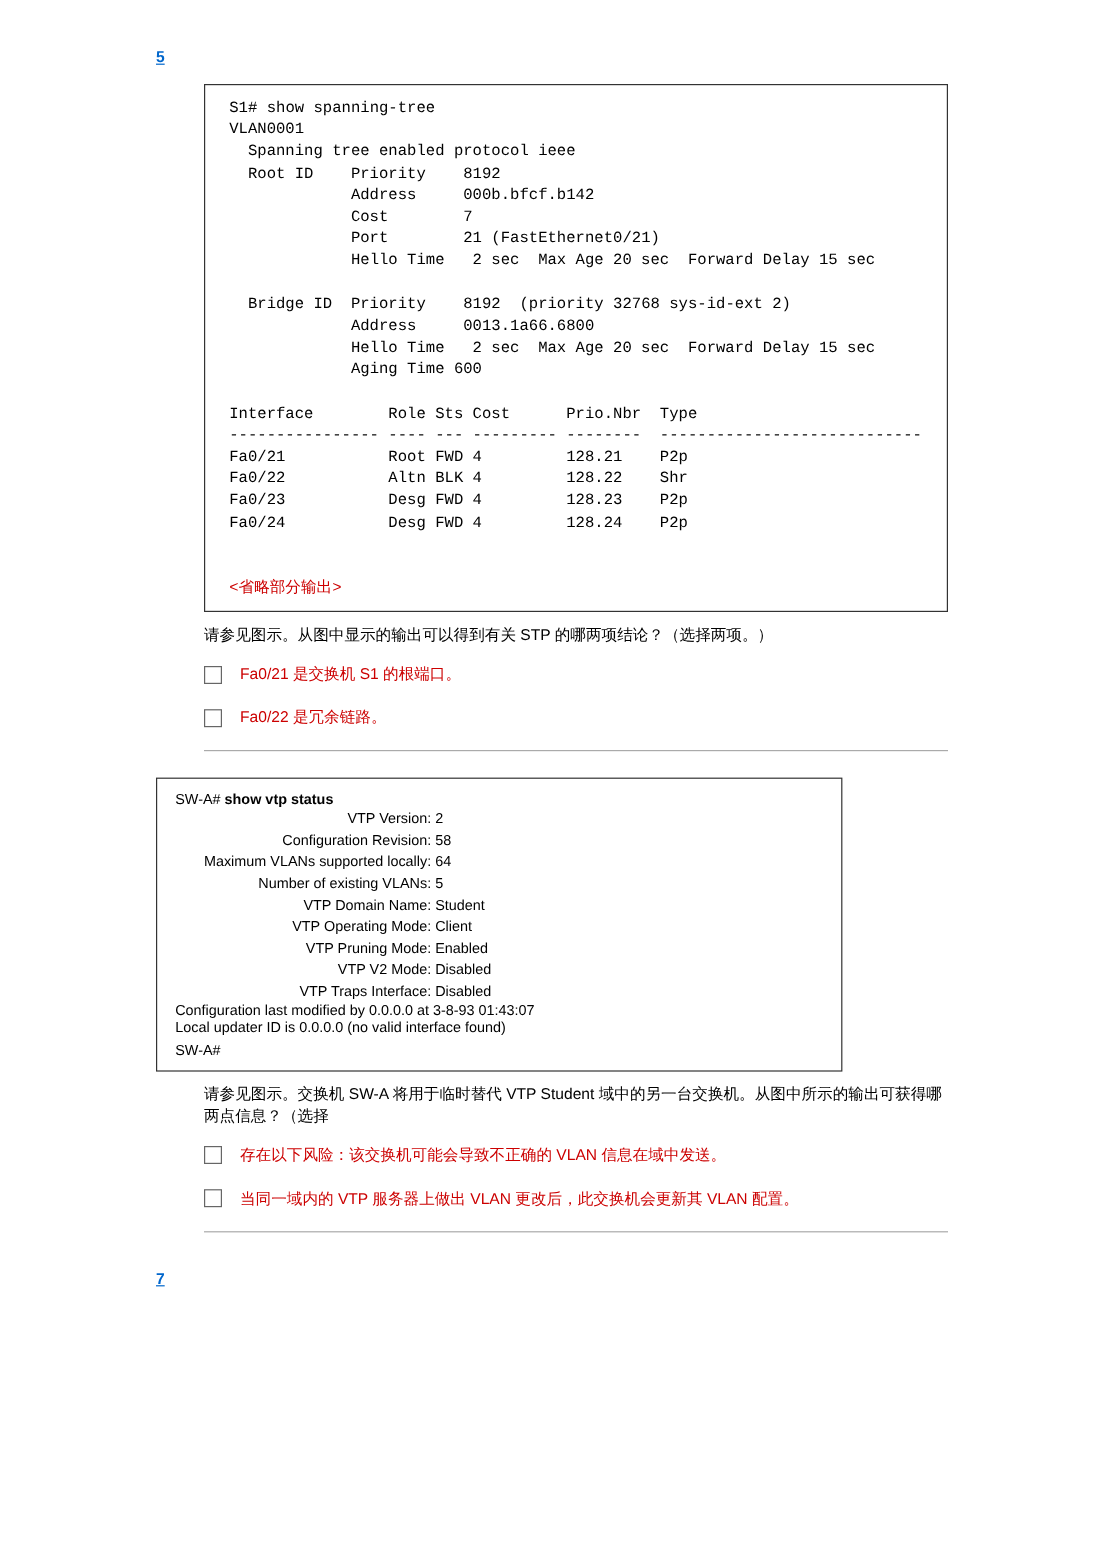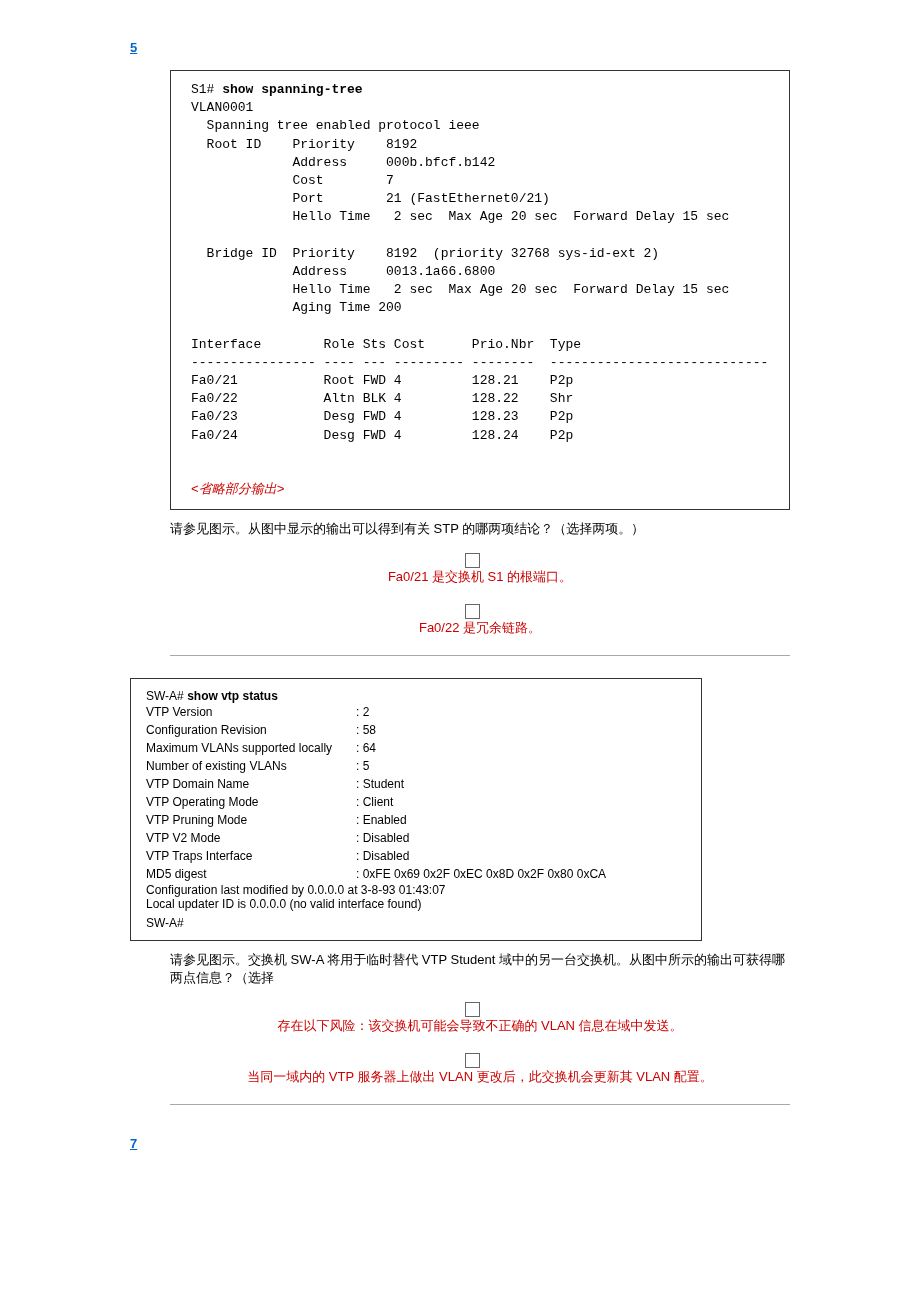--- a/index.html
+++ b/index.html
@@ -20,37 +20,35 @@
       border: 1px solid #333;
       padding: 10px 20px;
       white-space: pre;
       font-family: 'Courier New', monospace;
       font-size: 13px;
       margin-left: 40px;
       margin-bottom: 10px;
       line-height: 1.4;
     }
     .code-box .cmd {
-      font-weight: bold;
+      font-weight: normal;
     }
     .code-box .omit {
       color: #cc0000;
-      font-style: italic;
     }
     .question {
       margin-left: 40px;
       margin-top: 10px;
       margin-bottom: 15px;
     }
     .option {
       margin-left: 40px;
       margin-bottom: 18px;
       display: flex;
       align-items: center;
-      flex-direction: column;
     }
     .checkbox {
       width: 13px;
       height: 13px;
       border: 1px solid #666;
       display: inline-block;
       margin-right: 15px;
       flex-shrink: 0;
     }
     .option-text {
@@ -66,20 +64,21 @@
       padding: 10px 15px;
       margin-left: 0;
       margin-bottom: 10px;
       font-family: Arial, sans-serif;
       font-size: 12px;
       width: 540px;
     }
     .vtp-row {
       display: flex;
       line-height: 1.5;
+      text-align: right;
     }
     .vtp-label {
       width: 210px;
     }
   </style>
 </head>
 <body>
 
 <div class="section-num">5</div>
 
@@ -88,21 +87,21 @@
 <span>  Spanning tree enabled protocol ieee</span>
   Root ID    Priority    <span>8192</span>
              Address     <span>000b.bfcf.b142</span>
              Cost        <span>7</span>
              Port        <span>21 (FastEthernet0/21)</span>
              <span>Hello Time   2 sec  Max Age 20 sec  Forward Delay 15 sec</span>
 
   Bridge ID  Priority    <span>8192  (priority 32768 sys-id-ext 2)</span>
              Address     <span>0013.1a66.6800</span>
              <span>Hello Time   2 sec  Max Age 20 sec  Forward Delay 15 sec</span>
-             <span>Aging Time 200</span>
+             <span>Aging Time 600</span>
 
 <span>Interface        Role Sts Cost      Prio.Nbr  Type</span>
 <span>---------------- ---- --- --------- --------  ----------------------------</span>
 <span>Fa0/21           Root FWD 4         128.21    P2p</span>
 <span>Fa0/22           Altn BLK 4         128.22    Shr</span>
 <span>Fa0/23           Desg FWD 4         128.23    P2p</span>
 <span>Fa0/24           Desg FWD 4         128.24    P2p</span>
 
 
 <span class="omit">&lt;省略部分输出&gt;</span></div>
@@ -154,24 +153,20 @@
       <span>: Enabled</span>
     </div>
   <div class="vtp-row">
       <span class="vtp-label">VTP V2 Mode</span>
       <span>: Disabled</span>
     </div>
   <div class="vtp-row">
       <span class="vtp-label">VTP Traps Interface</span>
       <span>: Disabled</span>
     </div>
-  <div class="vtp-row">
-      <span class="vtp-label">MD5 digest</span>
-      <span>: 0xFE 0x69 0x2F 0xEC 0x8D 0x2F 0x80 0xCA</span>
-    </div>
   <div>Configuration last modified by 0.0.0.0 at 3-8-93 01:43:07</div>
   <div>Local updater ID is 0.0.0.0 (no valid interface found)</div>
   <div style="margin-top:5px;">SW-A#</div>
 </div>
 
 <div class="question" style="margin-left:40px;">请参见图示。交换机 SW-A 将用于临时替代 VTP Student 域中的另一台交换机。从图中所示的输出可获得哪两点信息？（选择</div>
 
 <div class="option">
   <span class="checkbox"></span>
   <span class="option-text">存在以下风险：该交换机可能会导致不正确的 VLAN 信息在域中发送。</span>

